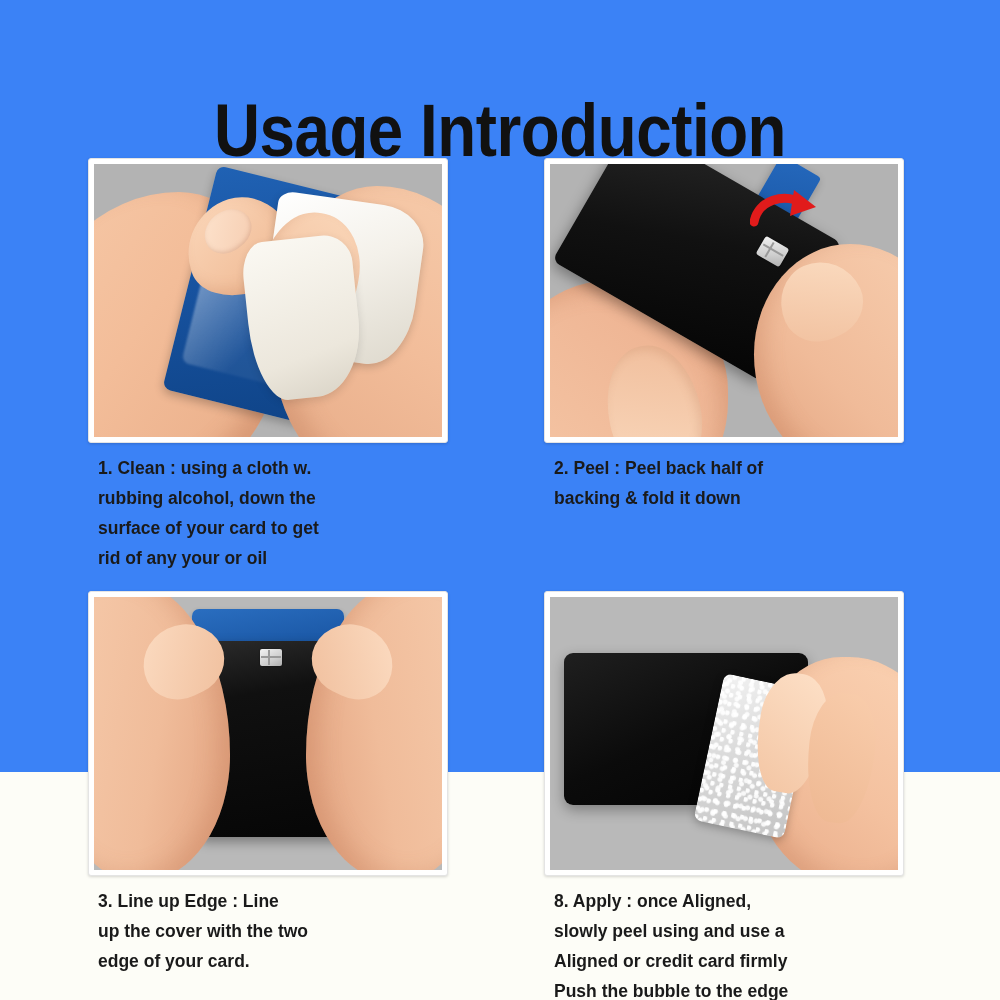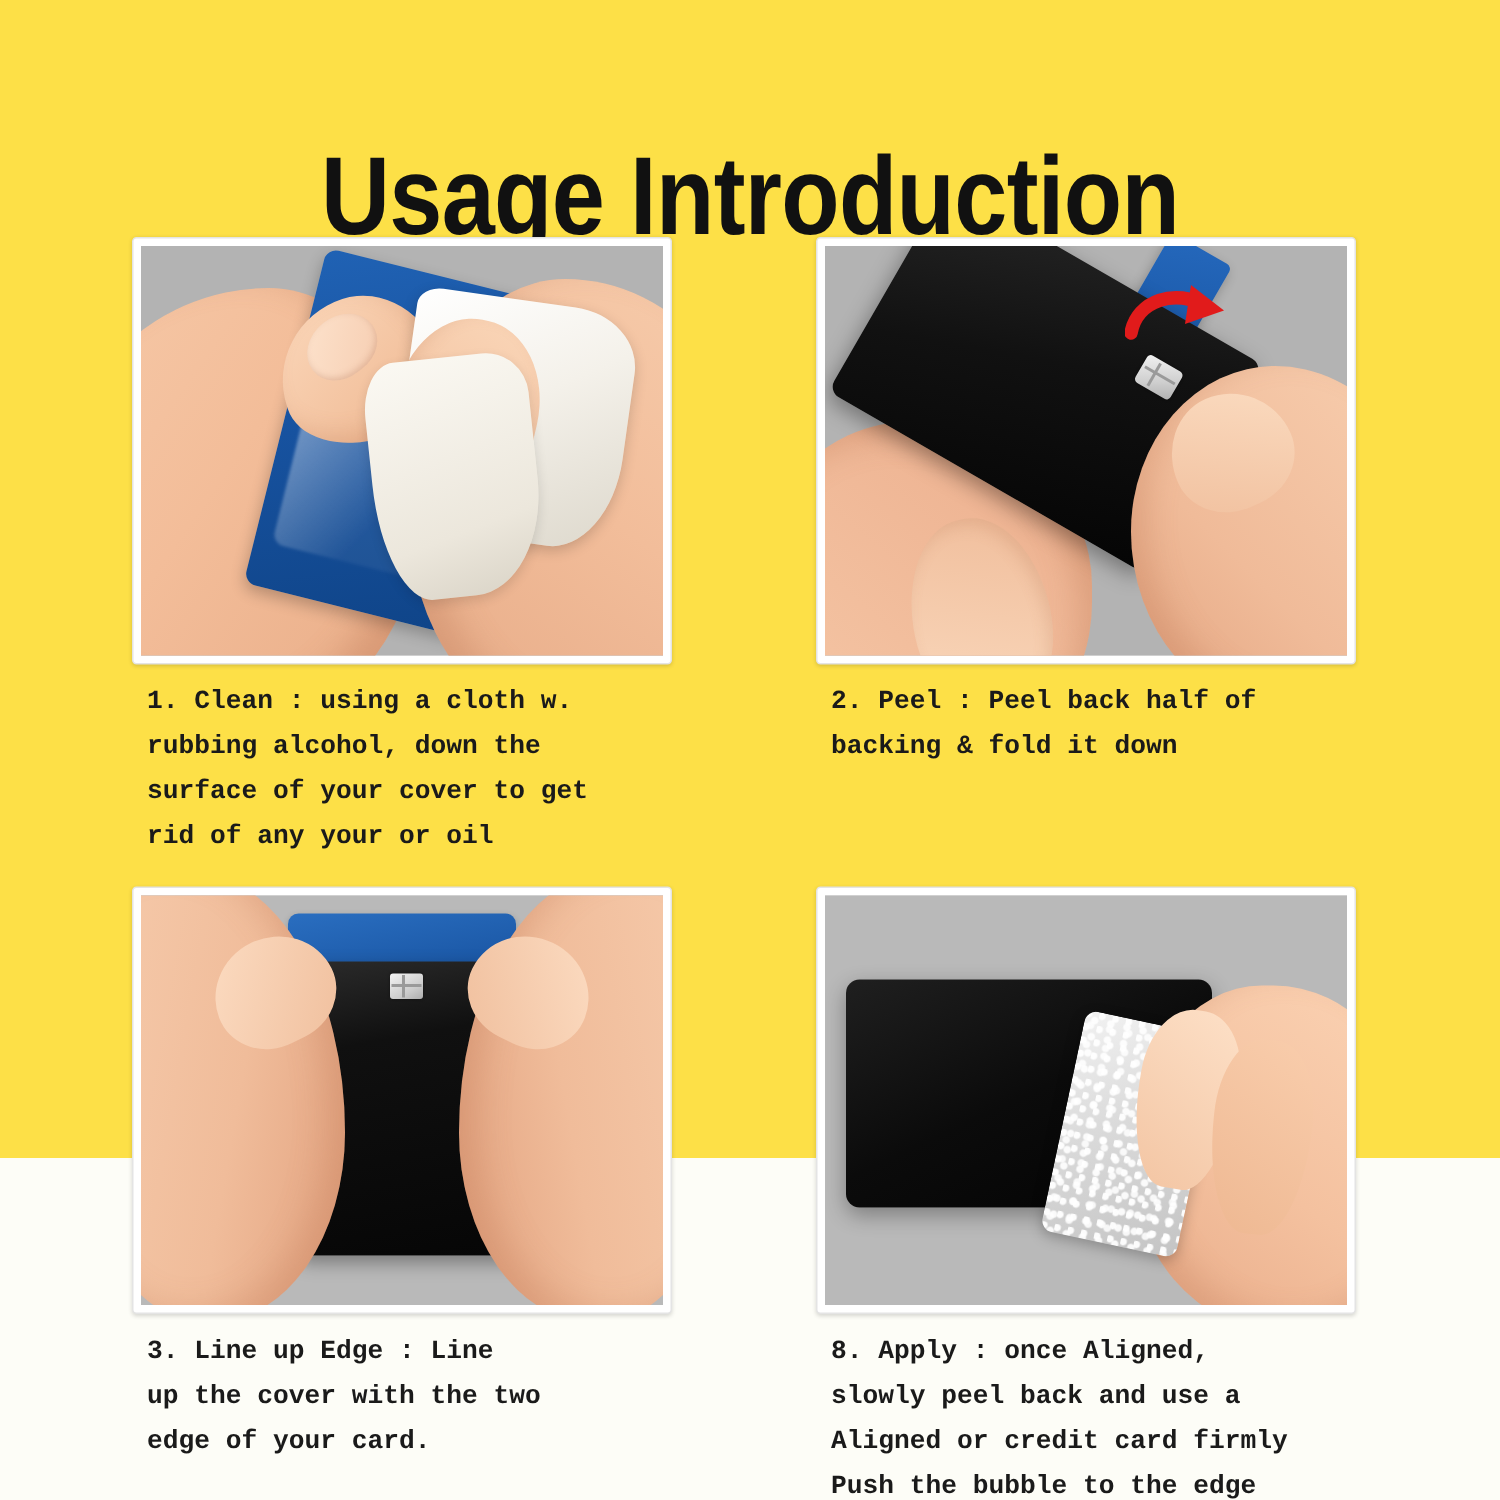--- a/index.html
+++ b/index.html
@@ -11,21 +11,21 @@
     height: 1000px;
     background: #fdfdf7;
     font-family: "Liberation Sans", "DejaVu Sans", sans-serif;
     overflow: hidden;
     position: relative;
   }
   .page {
     width: 1000px;
     height: 772px;
     position: relative;
-    background: #fde047;
+    background: #3b82f6;
   }
 
   
   .title {
     position: absolute;
     top: 40px;
     left: 0;
     width: 1000px;
     text-align: center;
     font-size: 74px;
@@ -74,21 +74,21 @@
     overflow: hidden;
   }
 
   
   .caption {
     margin-top: 10px;
     font-size: 17.5px;
     line-height: 30px;
     color: #1a1a1a;
     font-weight: 600;
-    font-family: Liberation Mono, monospace;
+    font-family: Liberation Sans, sans-serif;
     padding-left: 10px;
   }
   .caption .cline { display: block; white-space: nowrap; }
 
   
   .p1-bg { position:absolute; inset:0; background:#b3b3b3; }
   .p1-hand-l {
     position: absolute;
     left: -62px; top: 28px;
     width: 250px; height: 290px;
@@ -386,21 +386,21 @@
           </div>
           <div class="p1-hand-r"></div>
           <div class="p1-cloth"></div>
           <div class="p1-finger-r"></div>
           <div class="p1-cloth2"></div>
         </div>
       </div>
       <div class="caption">
         <span class="cline">1. Clean : using a cloth w.</span>
         <span class="cline">rubbing alcohol, down the</span>
-        <span class="cline">surface of your cover to get</span>
+        <span class="cline">surface of your card to get</span>
         <span class="cline">rid of any your or oil</span>
       </div>
     </div>
 
     <div class="step">
       <div class="photo-frame">
         <div class="photo">
           <div class="p2-bg"></div>
           <div class="p2-hand-bl"></div>
           <div class="p2-card-blue"></div>
@@ -447,20 +447,20 @@
           <div class="p4-bg"></div>
           <div class="p4-card-black"></div>
           <div class="p4-hand"></div>
           <div class="p4-squeegee"></div>
           <div class="p4-knuckle1"></div>
           <div class="p4-knuckle2"></div>
         </div>
       </div>
       <div class="caption">
         <span class="cline">8. Apply : once Aligned,</span>
-        <span class="cline">slowly peel back and use a</span>
+        <span class="cline">slowly peel using and use a</span>
         <span class="cline">Aligned or credit card firmly</span>
         <span class="cline">Push the bubble to the edge</span>
       </div>
     </div>
 
   </div>
 </div>
 
 </body></html>

